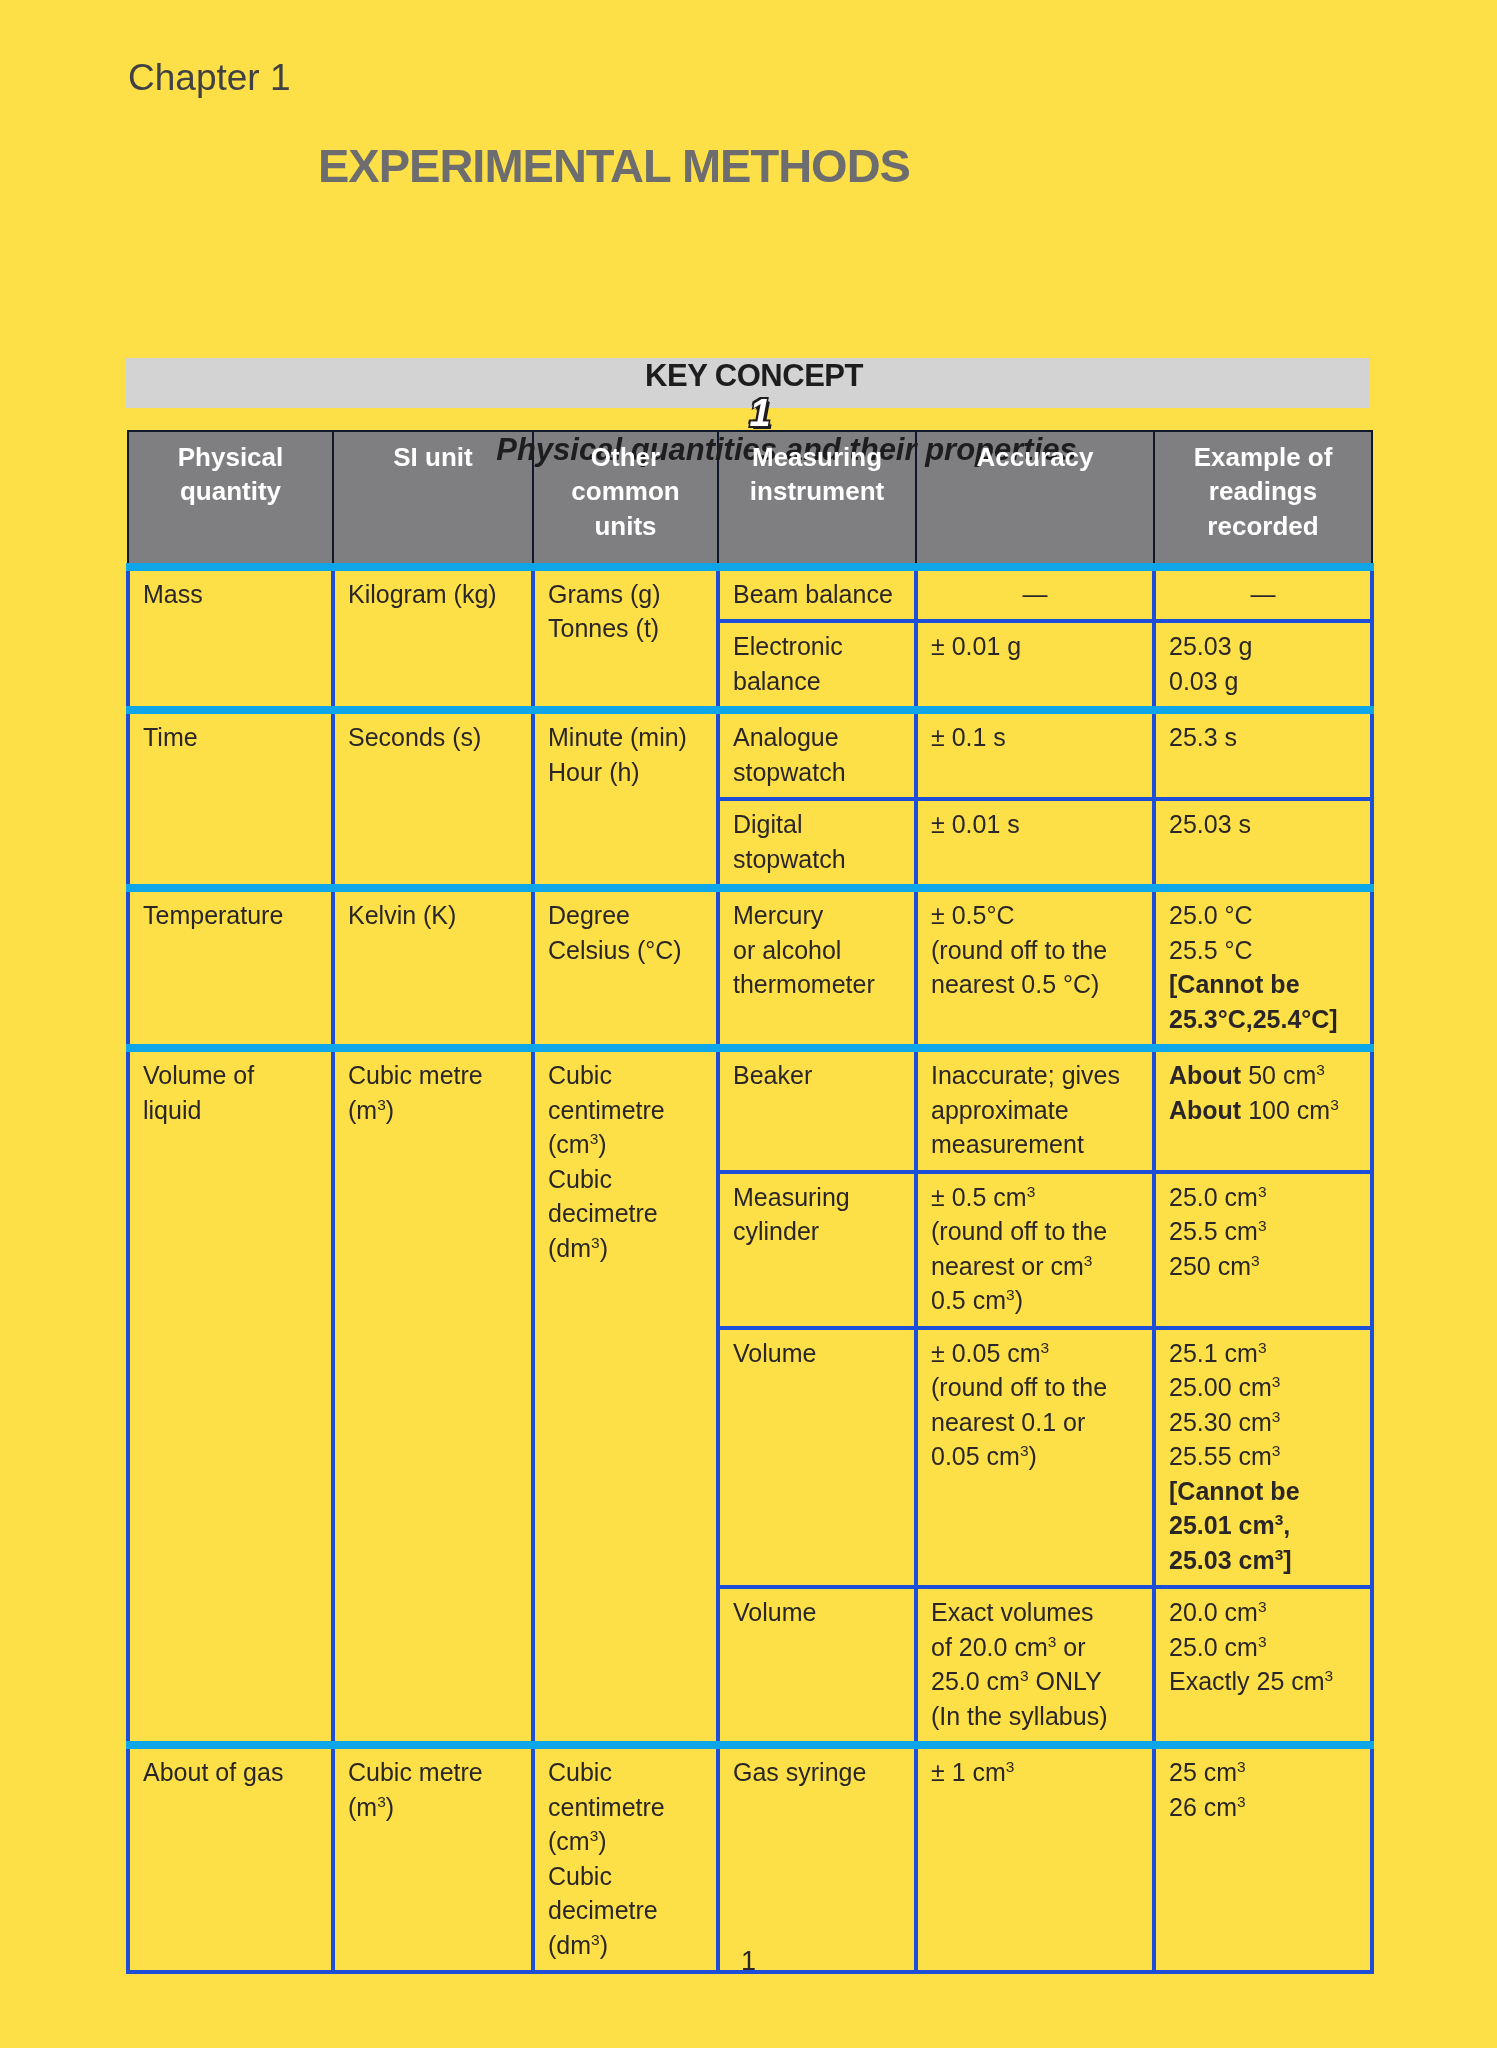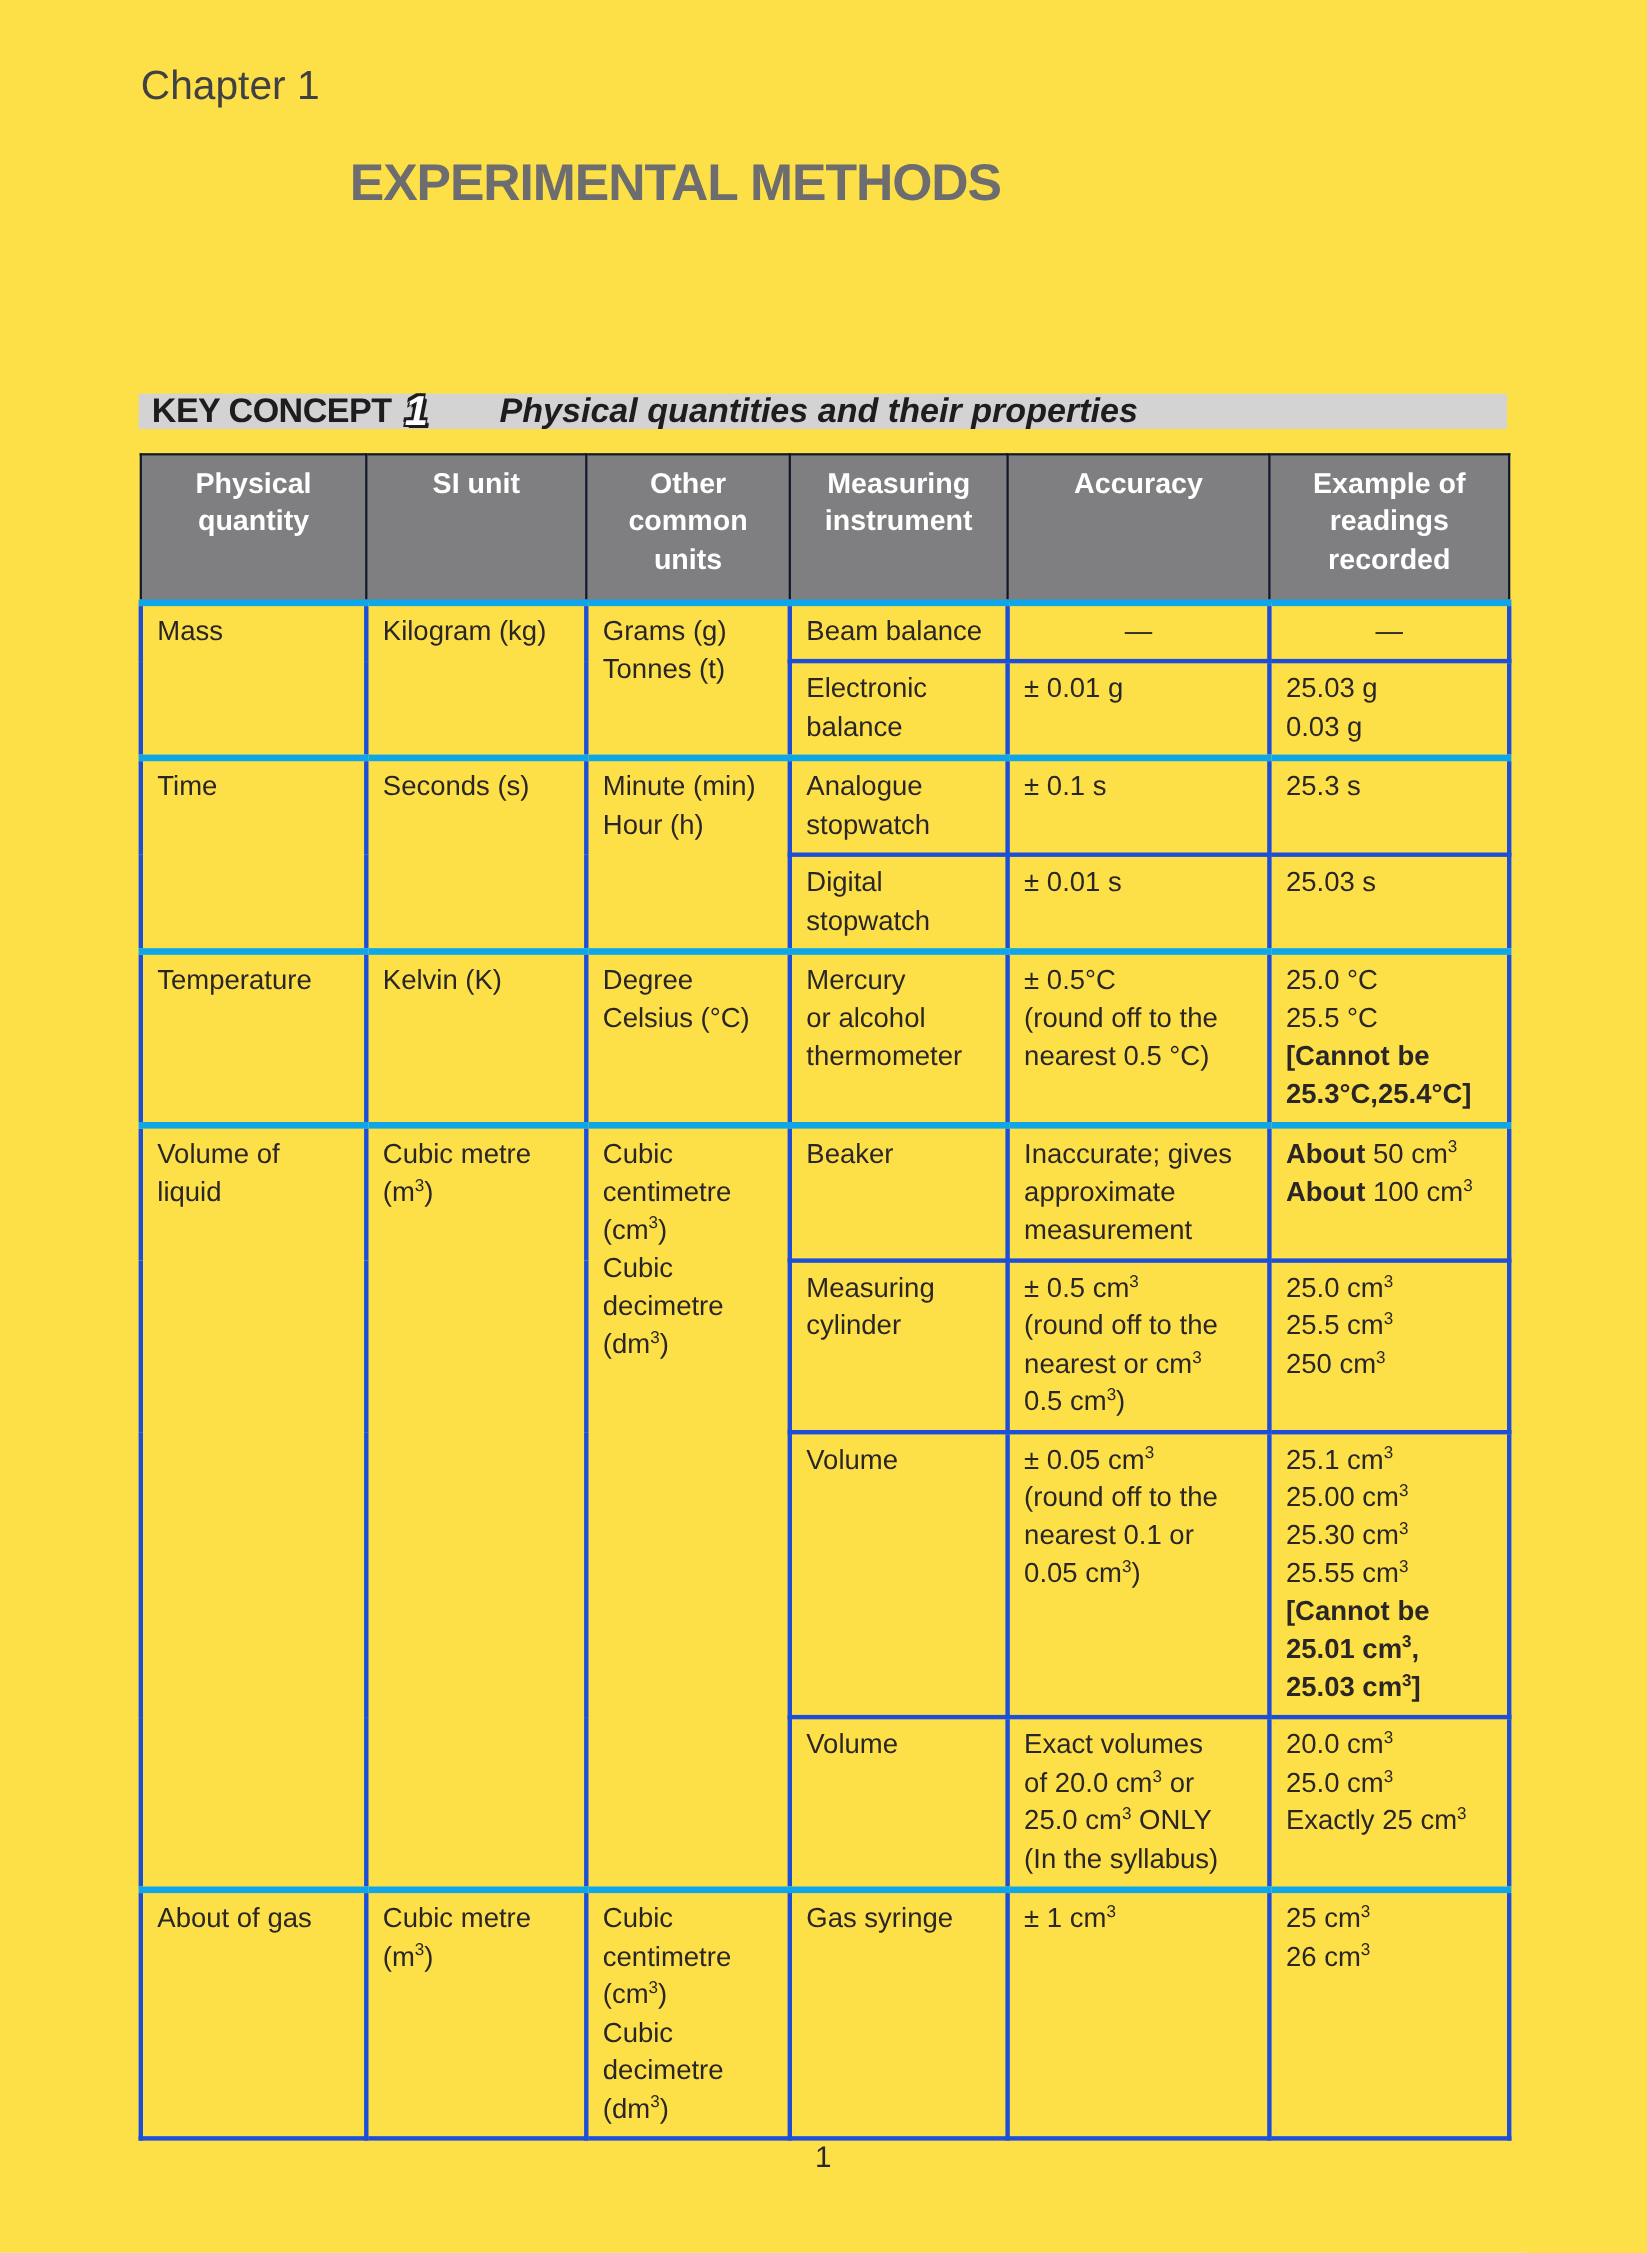--- a/index.html
+++ b/index.html
@@ -17,24 +17,24 @@
     font-weight:400;color:#414042;
   }
   .title{
     margin:42px 0 0 318px;
     font-size:47px;line-height:1.05;
     font-weight:700;letter-spacing:-1px;
     color:var(--title,#6d6d6f);
   }
   .banner{
     margin:168px 127px 0 126px;
-    height:32px;
+    height:50px;
     background:var(--banner-bg,#d3d3d3);
     display:flex;align-items:center;
-    padding:0 0 0 12px;box-sizing:border-box;
+    padding:0 0 0 12px;box-sizing:border-box;flex-direction:column;
   }
   .kc-label{
     font-weight:700;font-size:31px;letter-spacing:-0.5px;color:#1d1d1f;
   }
   .kc-number{
     margin-left:12px;
     font-weight:700;font-style:italic;font-size:38px;line-height:1;
     color:#ffffff;
     text-shadow:-2px -2px 0 #1d1d1f, 2px -2px 0 #1d1d1f, -2px 2px 0 #1d1d1f, 2px 2px 0 #1d1d1f, 3px 3px 0 #1d1d1f;
   }
@@ -58,21 +58,21 @@
     padding:8px 4px 20px 4px;
     border:2px solid #0f172a;
   }
   .qtable td{
     font-size:25px;line-height:1.38;
     vertical-align:top;text-align:left;
     padding:6px 8px 8px 13px;
     border:4px solid #1d4ed8;
     word-wrap:break-word;
   }
-  .qtable tr.major td{border-top:6px solid #0ea5e9;}
+  .qtable tr.major td{border-top:8px solid #0ea5e9;}
   .qtable td.center{text-align:center;padding-left:4px;padding-right:4px;}
   .qtable sup{font-size:62%;vertical-align:super;line-height:0;}
   .qtable b{font-weight:700;}
   .page-number{
     position:absolute;top:1946px;left:0;right:0;
     text-align:center;font-size:27px;color:#2a2627;
   }
 </style>
 </head>
 <body>

